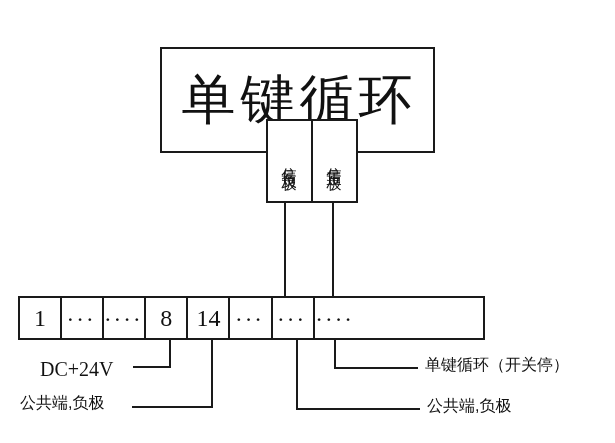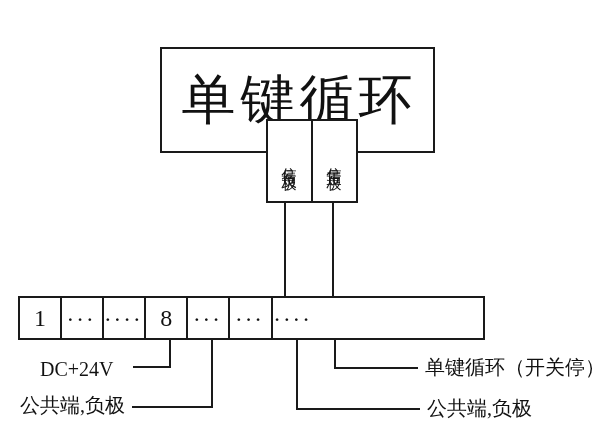--- a/index.html
+++ b/index.html
@@ -53,22 +53,22 @@
     display:flex;align-items:center;justify-content:center;
     border-right:2px solid #1a1a1a;
     font-size:24px;
     overflow:hidden;
   }
   .tcell:last-child{border-right:none;}
   .tcell.dots{font-size:17px;letter-spacing:4px;font-weight:bold;padding-top:4px;}
   
   .ann{
     position:absolute;white-space:nowrap;
-    font-family:Liberation Serif, serif;
-    font-size:20px;line-height:1.2;
+    font-family:Liberation Sans, sans-serif;
+    font-size:16px;line-height:1.2;
   }
   #ann-dc{left:40px;top:357px;font-family:"Liberation Serif","DejaVu Serif",serif;font-size:20px;}
   #ann-common-left{left:20px;top:393px;}
   #ann-onekey{left:425px;top:355px;}
   #ann-common-right{left:427px;top:396px;}
 </style>
 </head>
 <body>
 
 <div id="canvas">
@@ -87,20 +87,21 @@
   </div>
 
   <div class="line" style="left:284px;top:203px;width:2px;height:93px;"></div>
   <div class="line" style="left:332px;top:203px;width:2px;height:93px;"></div>
 
   <div id="terminal-strip">
     <div class="tcell">1</div>
     <div class="tcell dots">···</div>
     <div class="tcell dots">····</div>
     <div class="tcell">8</div>
+    <div class="tcell">14</div>
     <div class="tcell dots">···</div>
     <div class="tcell dots">···</div>
     <div class="tcell dots">····</div>
   </div>
 
   <div class="line" style="left:169px;top:340px;width:2px;height:28px;"></div>
   <div class="line" style="left:133px;top:366px;width:38px;height:2px;"></div>
 
   <div class="line" style="left:211px;top:340px;width:2px;height:68px;"></div>
   <div class="line" style="left:132px;top:406px;width:81px;height:2px;"></div>

